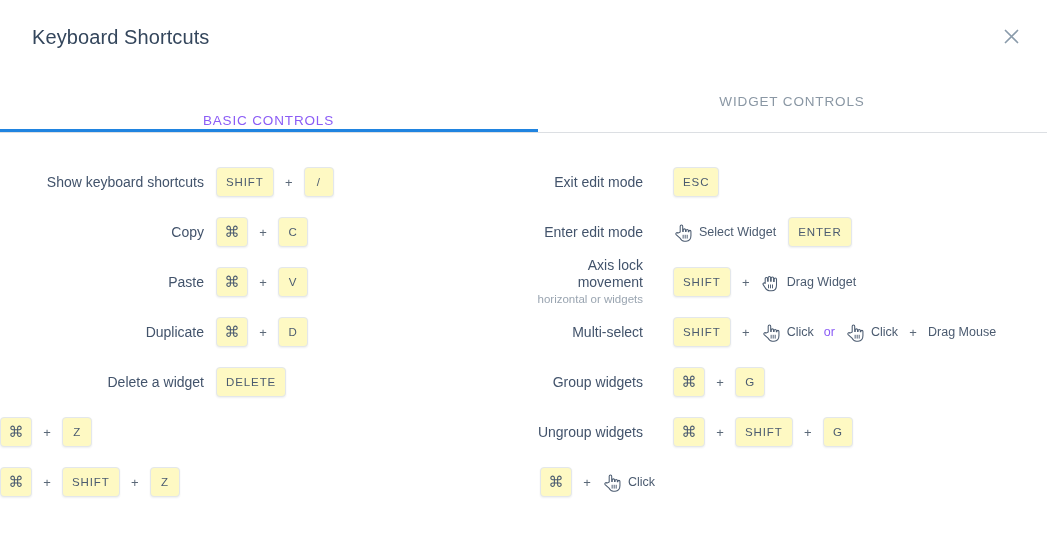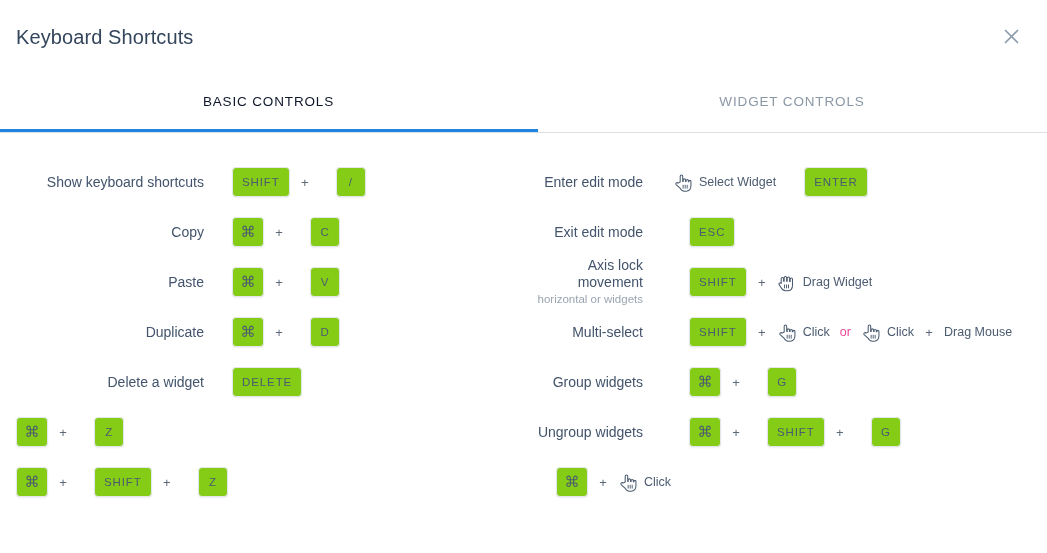--- a/index.html
+++ b/index.html
@@ -23,21 +23,21 @@
     background: #fff;
     position: relative;
     box-sizing: border-box;
   }
   .header {
     height: 75px;
     position: relative;
   }
   .title {
     position: absolute;
-    left: 16px;
+    left: 32px;
     top: 24px;
     font-size: 20px;
     line-height: 26px;
     font-weight: 400;
     color: #34465c;
     letter-spacing: 0.1px;
   }
   .close-btn {
     position: absolute;
     right: 24px;
@@ -70,21 +70,21 @@
     font-size: 13.5px;
     letter-spacing: 0.85px;
     cursor: pointer;
     user-select: none;
     background: none;
     border: none;
     font-family: inherit;
     padding: 0 0 4px 0;
   }
   .tab.second { flex: 1 1 auto; }
-  .tab.active { color: #0f172a; }
+  .tab.active { color: #8b5cf6; align-items: flex-end; }
   .tab.inactive { color: #8a97a4; }
   .tab-underline {
     position: absolute;
     left: 0;
     bottom: 0;
     width: 538px;
     height: 3px;
     background: #2084e0;
   }
 
@@ -143,30 +143,29 @@
 
   
   .key {
     display: inline-flex;
     align-items: center;
     justify-content: center;
     min-width: 30px;
     height: 30px;
     padding: 0 9px;
     box-sizing: border-box;
-    background: #84cc16;
+    background: #fef9c3;
     border: 1px solid #e3e7eb;
     border-radius: 4px;
     box-shadow: 0 1px 2px rgba(16,34,56,0.07);
     font-size: 11.5px;
     letter-spacing: 0.6px;
     color: #4b5b70;
     font-family: "Liberation Sans", sans-serif;
     white-space: nowrap;
-    margin-left: 16px;
   }
   .key.cmd {
     font-size: 15px;
     letter-spacing: 0;
     padding: 0 6px;
     min-width: 32px;
   }
   .key.wide { letter-spacing: 0.9px; }
 
   .plus {
@@ -174,21 +173,21 @@
     min-width: 14px;
     text-align: center;
     margin: 0 8px;
     font-size: 13px;
     color: #5a6878;
   }
   .orword {
     display: inline-block;
     margin: 0 10px;
     font-size: 12.5px;
-    color: #ec4899;
+    color: #8b5cf6;
   }
   .mouse-action {
     display: inline-flex;
     align-items: center;
     font-size: 12.5px;
     color: #4b5b70;
     white-space: nowrap;
   }
   .mouse-action .cursor-ico {
     display: inline-flex;
@@ -286,39 +285,39 @@
               <span class="key cmd">⌘</span>
               <span class="plus">+</span>
               <span class="key wide">SHIFT</span>
               <span class="plus">+</span>
               <span class="key">Z</span>
             </div>
           </div>
         </div>
       <div class="col col-right">
           <div class="row">
+            <div class="label"><span>Exit edit mode</span></div>
+            <div class="keys">
+              <span class="key wide">ESC</span>
+            </div>
+          </div>
+          <div class="row">
             <div class="label"><span>Enter edit mode</span></div>
             <div class="keys">
               <span class="mouse-action">
                 <span class="cursor-ico">
                   <svg width="18" height="19" viewBox="0 0 18 19" aria-hidden="true">
                     <path d="M6.2 9.0 V3.3 a1.25 1.25 0 0 1 2.5 0 V8.4 l0.55 0 V7.0 a1.15 1.15 0 0 1 2.3 0 v1.5 l0.55 0 V7.6 a1.12 1.12 0 0 1 2.24 0 v1.2 l0.5 0 V8.4 a1.05 1.05 0 0 1 2.1 0 v4.2 c0 3.3 -1.9 5.6 -4.9 5.6 h-1.7 c-2.5 0 -3.6 -1.5 -4.6 -3.4 L2.1 11.6 a1.2 1.2 0 0 1 1.9 -1.5 z" fill="#ffffff" stroke="#4b5b70" stroke-width="1.05" stroke-linejoin="round"></path>
                     <path d="M9.15 12.2 v3.0 M11.2 12.2 v3.0 M13.2 12.2 v3.0" stroke="#4b5b70" stroke-width="0.95" stroke-linecap="round"></path>
                   </svg>
                 </span>
                 <span>Select Widget</span>
               </span>
               <span class="gap-sm"></span>
               <span class="key wide">ENTER</span>
-            </div>
-          </div>
-          <div class="row">
-            <div class="label"><span>Exit edit mode</span></div>
-            <div class="keys">
-              <span class="key wide">ESC</span>
             </div>
           </div>
           <div class="row">
             <div class="label two-line"><span>Axis lock movement</span><span class="sub">horizontal or widgets</span></div>
             <div class="keys">
               <span class="key wide">SHIFT</span>
               <span class="plus">+</span>
               <span class="mouse-action">
                 <span class="cursor-ico">
                   <svg width="18" height="19" viewBox="0 0 18 19" aria-hidden="true">

